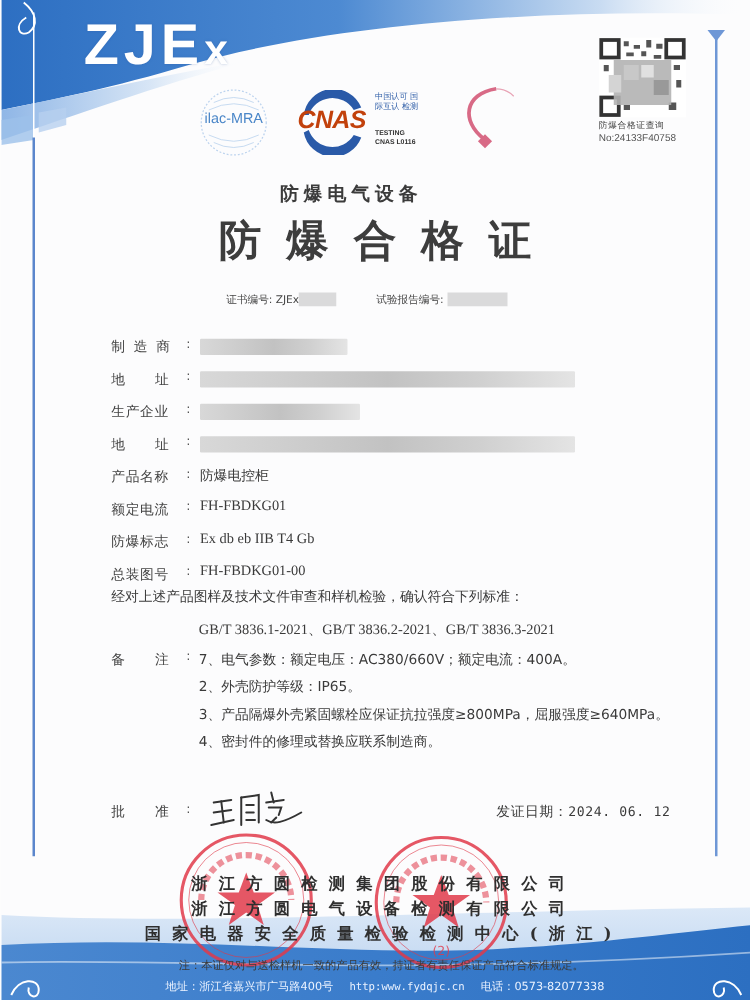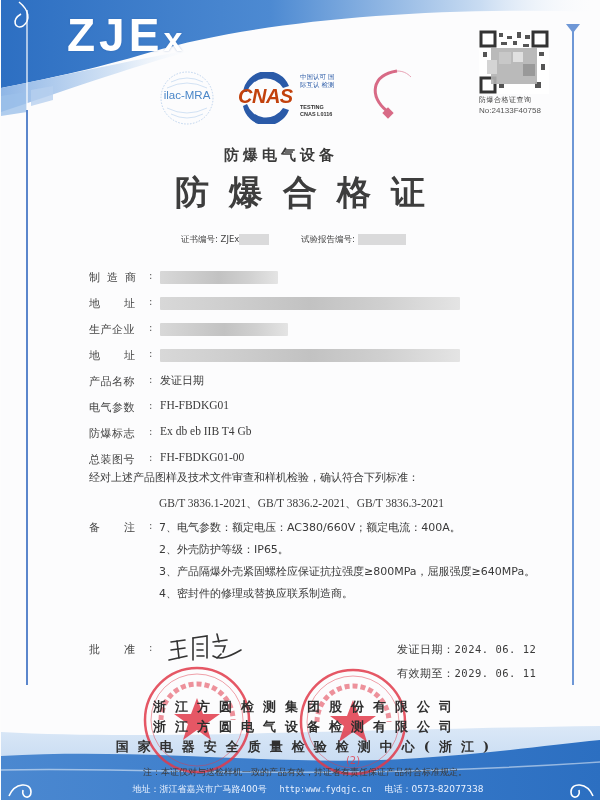--- a/index.html
+++ b/index.html
@@ -200,24 +200,24 @@
       <span class="redacted" style="width:128px;"></span>
     </div>
     <div class="field-row" style="top:78px;">
       <span class="field-label spread">地址</span>
       <span class="field-colon">:</span>
       <span class="redacted" style="width:300px;"></span>
     </div>
     <div class="field-row" style="top:104px;">
       <span class="field-label">产品名称</span>
       <span class="field-colon">:</span>
-      <span class="field-value cn">发证日期</span>
+      <span class="field-value cn">防爆电控柜</span>
     </div>
     <div class="field-row" style="top:130px;">
-      <span class="field-label">电气参数</span>
+      <span class="field-label">额定电流</span>
       <span class="field-colon">:</span>
       <span class="field-value">FH-FBDKG01</span>
     </div>
     <div class="field-row" style="top:156px;">
       <span class="field-label">防爆标志</span>
       <span class="field-colon">:</span>
       <span class="field-value">Ex db eb IIB T4 Gb</span>
     </div>
     <div class="field-row" style="top:182px;">
       <span class="field-label">总装图号</span>
@@ -253,23 +253,20 @@
         <path d="M46,14 L60,12"></path>
         <path d="M48,18 L58,18 L56,24"></path>
         <path d="M46,28 C52,32 60,30 74,22"></path>
         <path d="M50,30 L54,26"></path>
     </g>
   </svg>
 
   <div class="date-row" style="top:642px;">
     <span>发证日期：</span><span class="val">2024. 06. 12</span>
   </div>
-  <div class="date-row" style="top:666px;">
-    <span>有效期至：</span><span class="val">2029. 06. 11</span>
-  </div>
 
   <svg class="bottom-wave" viewBox="0 0 600 110" preserveAspectRatio="none">
     <defs>
       <linearGradient id="bw1" x1="0" y1="0" x2="1" y2="0">
         <stop offset="0" stop-color="#4b88d0"></stop>
         <stop offset="0.5" stop-color="#3a7ccb"></stop>
         <stop offset="1" stop-color="#2c6fc1"></stop>
       </linearGradient>
       <linearGradient id="bw2" x1="0" y1="0" x2="0" y2="1">
         <stop offset="0" stop-color="#dbe8f7"></stop>

